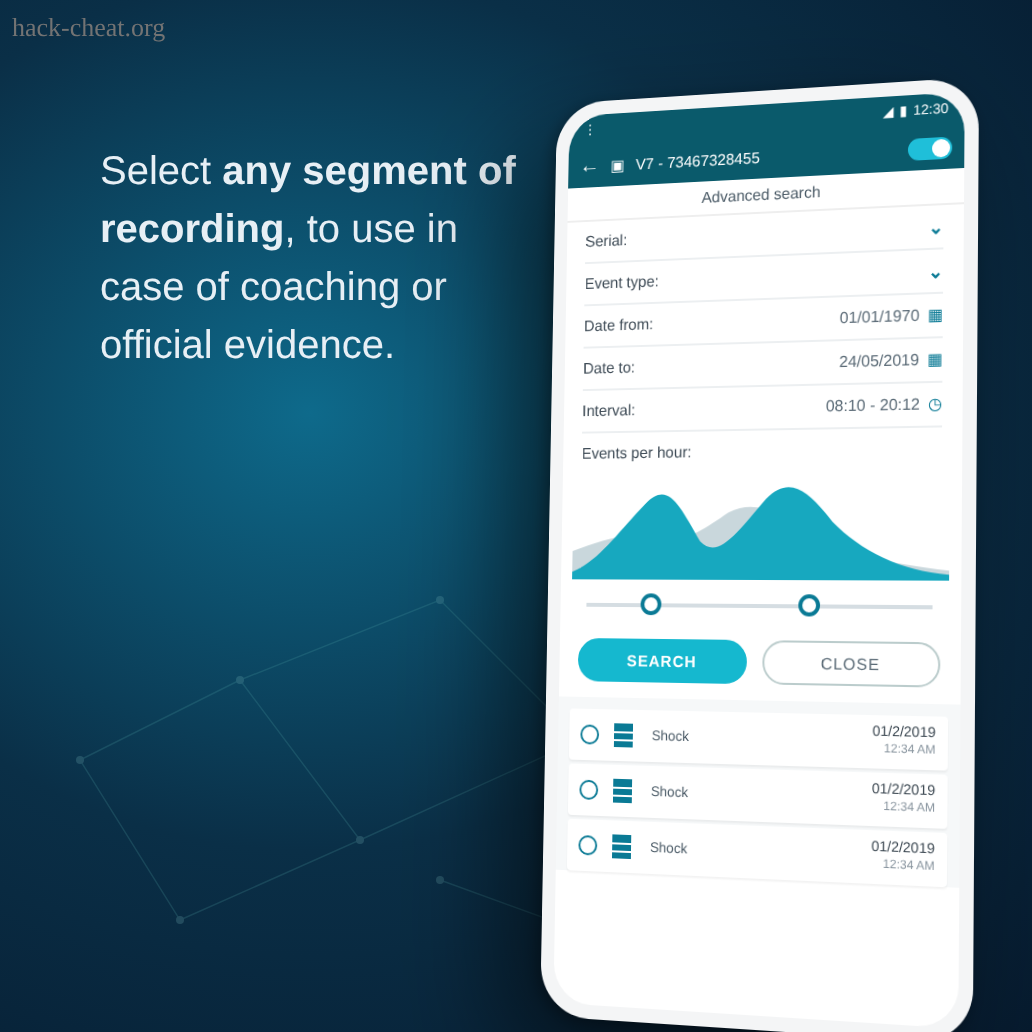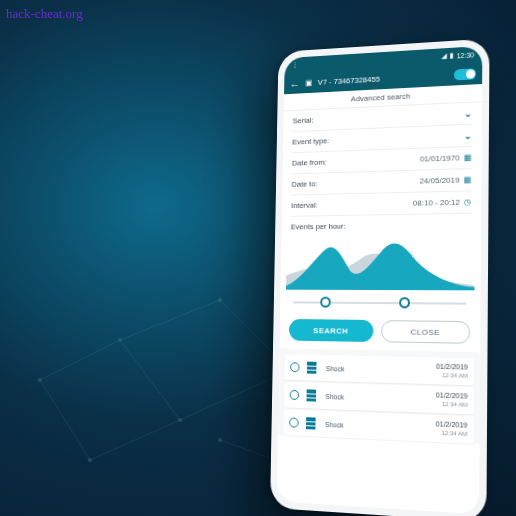--- a/index.html
+++ b/index.html
@@ -1,17 +1,17 @@
 <!DOCTYPE html>
 <html><head>
 <meta charset="utf-8">
 <style>
 *{box-sizing:border-box;margin:0;padding:0}
 body{width:516px;height:516px;overflow:hidden;font-family:-apple-system,BlinkMacSystemFont,"Segoe UI",Arial,sans-serif;position:relative}
-.watermark{position:absolute;top:6px;left:6px;color:#6d28d9;font-size:13px;z-index:100;font-family:Georgia,serif}
+.watermark{position:absolute;top:6px;left:6px;color:#737373;font-size:13px;z-index:100;font-family:Georgia,serif}
 .bg{position:absolute;inset:0;background:radial-gradient(ellipse at 30% 40%,#0e6a8b 0%,#0a2f47 50%,#061a2e 100%)}
 .plex{position:absolute;inset:0;opacity:0.2}
 .frame{position:absolute;left:20px;top:22px;right:20px;bottom:22px}
 .promo{position:absolute;left:30px;top:50px;width:220px;color:#e7eff5;font-size:20px;line-height:1.45;font-weight:300}
 .promo b{font-weight:600}
 .phone{position:absolute;right:8px;top:20px;width:220px;height:470px;transform:perspective(900px) rotateY(-14deg) rotateX(3deg);transform-origin:center center}
 .device{position:absolute;inset:0;background:#f4f5f6;border-radius:26px;box-shadow:-20px 25px 60px rgba(0,0,0,0.55),-2px 2px 8px rgba(0,0,0,0.3)}
 .bezel{position:absolute;left:7px;right:7px;top:7px;bottom:7px;background:#fff;border-radius:20px;overflow:hidden}
 .statusbar{height:16px;background:#0a5a6b;display:flex;justify-content:space-between;align-items:center;padding:0 8px;color:#fff;font-size:7px}
 .status-left{display:flex;gap:3px}
@@ -63,20 +63,23 @@
       <circle cx="380" cy="410" r="2"></circle>
       <circle cx="330" cy="480" r="2"></circle>
     <circle cx="460" cy="360" r="2"></circle>
       <circle cx="220" cy="440" r="2"></circle>
   </g>
 </svg>
 
 <div class="watermark">hack-cheat.org</div>
 
 <div class="frame">
+  <div class="promo">
+    <span>Select </span><b>any segment of recording</b><span>, to use in case of coaching or official evidence.</span>
+  </div>
 
   <div class="phone">
     <div class="device">
       <div class="bezel">
 
         <div class="statusbar">
           <div class="status-left">
             <span>⋮</span>
           </div>
           <div class="status-right">

